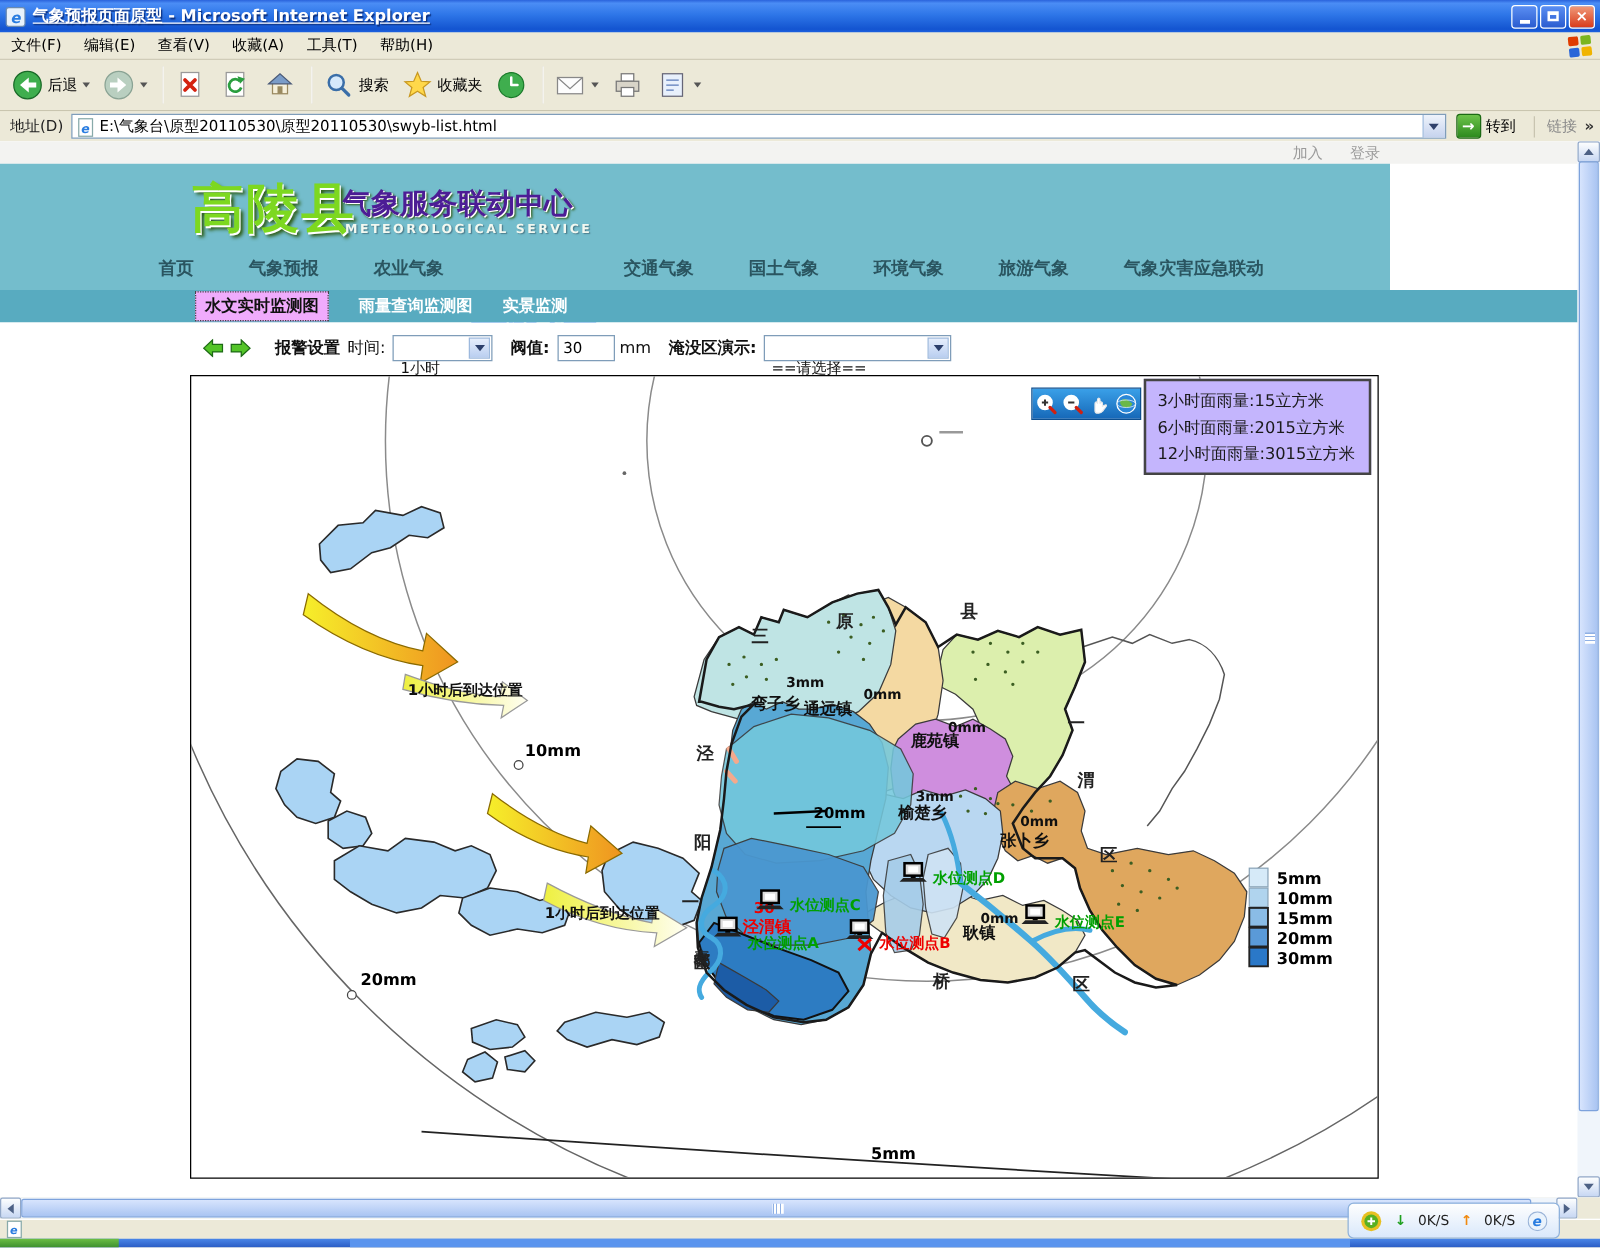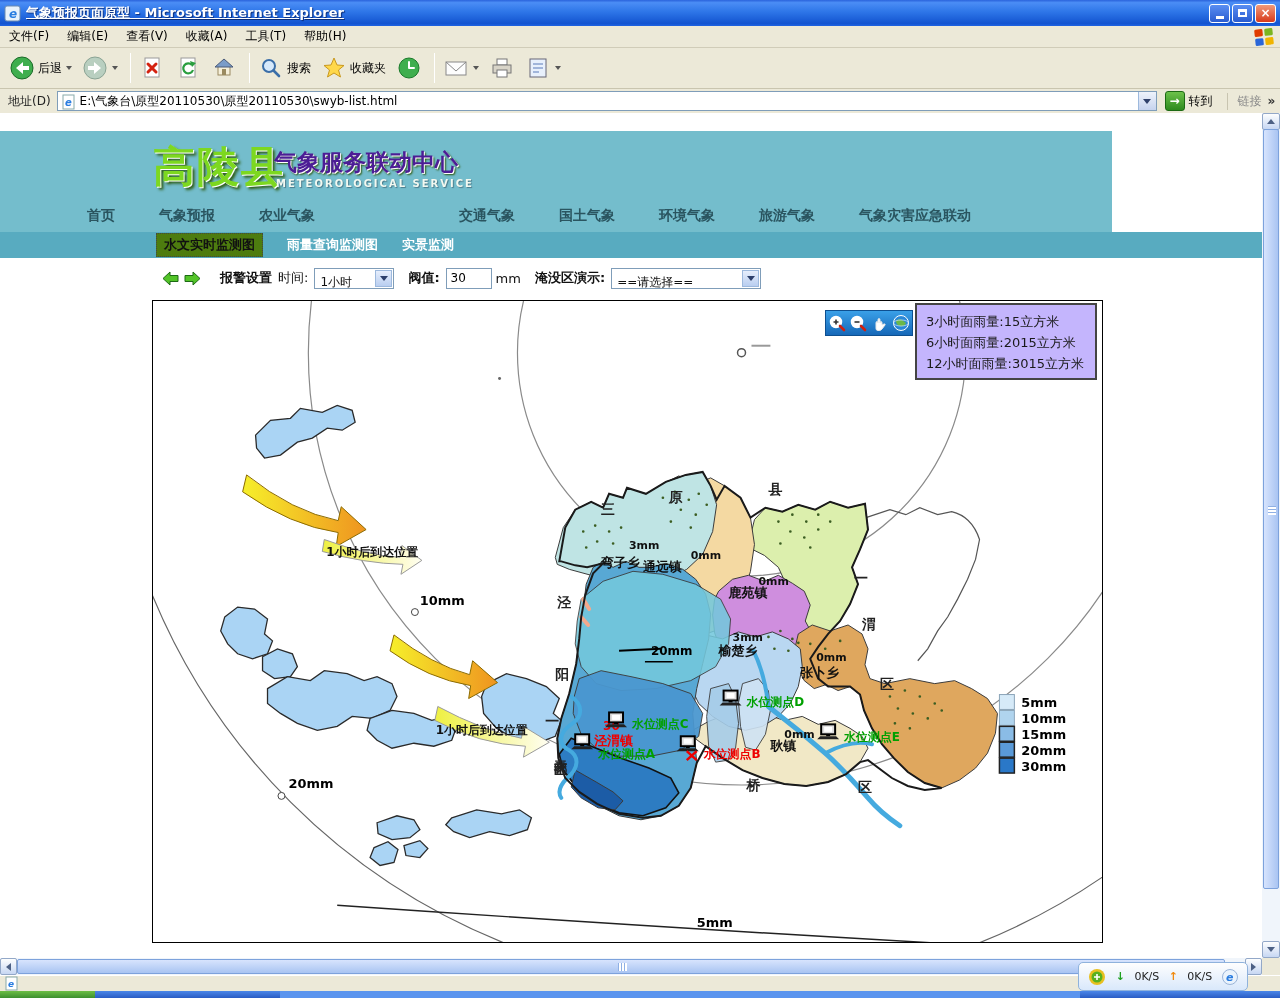--- a/index.html
+++ b/index.html
@@ -56,35 +56,35 @@
   .topstrip span { margin-left:18px; }
 
   .pageheader { position:absolute; left:0; top:18px; width:1112px; height:101px; background:#74bdcc; }
   .logo-cn { position:absolute; left:153px; top:8px; font-size:42px; font-weight:bold; color:#7dd820;
     text-shadow:1px 1px 0 #ffffff, 3px 3px 3px #2d5a10; letter-spacing:2px; }
   .logo-title { position:absolute; left:274px; top:16px; font-size:23px; font-weight:bold; color:#4c1d95;
     text-shadow:1px 1px 0 #fff, 2px 2px 2px #2d5a10; }
   .logo-en { position:absolute; left:276px; top:47px; font-size:10px; font-weight:bold; color:#f2f8f0;
     letter-spacing:2px; text-shadow:1px 1px 1px #4a7a8a; }
 
-  .navrow { position:absolute; left:0; bottom:0; width:1262px; height:34px; display:flex; padding-left:65px; }
+  .navrow { position:absolute; left:0; bottom:0; width:1262px; height:34px; display:flex; padding-left:105px; }
   .navtab { height:34px; line-height:34px; padding:0 22px; font-size:14px; font-weight:bold; color:#2a5560; }
   .navtab.active { background:#3b82f6; color:#ffffff;margin-top:48px; }
 
   .subnav { position:absolute; left:0; top:119px; width:1262px; height:26px; background:#58abc0;
     display:flex; align-items:center; padding-left:156px; font-size:13px; }
   .subitem { color:#ffffff; margin-right:24px; font-weight:bold; }
-  .subitem.active { background:#4d7c0f; color:#111; border:1px dotted #444; padding:2px 7px; font-weight:bold; }
+  .subitem.active { background:#f0abfc; color:#111; border:1px dotted #444; padding:2px 7px; font-weight:bold; }
 
   .controls { position:absolute; left:0; top:145px; width:1262px; height:40px; background:#fff;
     display:flex; align-items:center; padding-left:162px; font-size:13px; color:#111; }
   .garrow { margin-right:5px; }
   .ctl-label { margin:0 6px 0 14px; font-weight:bold; }
   .xp-select { position:relative; height:21px; border:1px solid #7f9db9; background:#fff; font-size:12px;
-    line-height:19px; padding:4px 20px 0 5px; }
+    line-height:19px; padding:16px 20px 0 5px; }
   .xp-select .arr { position:absolute; right:1px; top:1px; bottom:1px; width:17px;
     background:linear-gradient(180deg,#e6eefc,#b9cef0); border:1px solid #9db9dd;
     display:flex; align-items:center; justify-content:center; }
   .xp-select .arr i { width:0;height:0;border-left:4px solid transparent;border-right:4px solid transparent;border-top:5px solid #2c3f6b; }
   .xp-input { height:21px; width:46px; border:1px solid #7f9db9; font-size:12px; padding-left:4px;
     font-family:"DejaVu Sans",sans-serif; }
   .unit { margin-left:4px; }
 
   .maparea { position:absolute; left:152px; top:187px; width:951px; height:643px; border:1px solid #000; background:#fff; }
   .qindu { position:absolute; left:250px; top:260px; width:16px; height:58px; writing-mode:vertical-rl;
@@ -267,20 +267,24 @@
     <span class="gbox">→</span>
     <span>转到</span>
   </span>
   <span class="links">
     <span>链接</span>
     <span class="chev">»</span>
   </span>
 </div>
 
 <div class="content">
+  <div class="topstrip">
+    <span>加入</span>
+    <span>登录</span>
+  </div>
 
   <div class="pageheader">
     <span class="logo-cn">高陵县</span>
     <span class="logo-title">气象服务联动中心</span>
     <span class="logo-en">METEOROLOGICAL SERVICE</span>
     <div class="navrow">
       <span class="navtab">首页</span>
       <span class="navtab">气象预报</span>
       <span class="navtab">农业气象</span>
       <span class="navtab active">水文气象</span>

